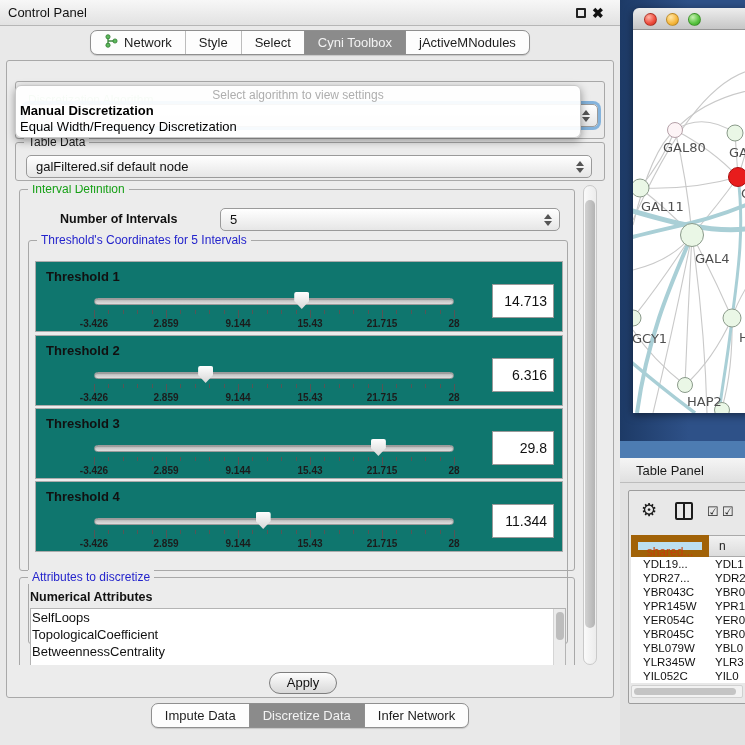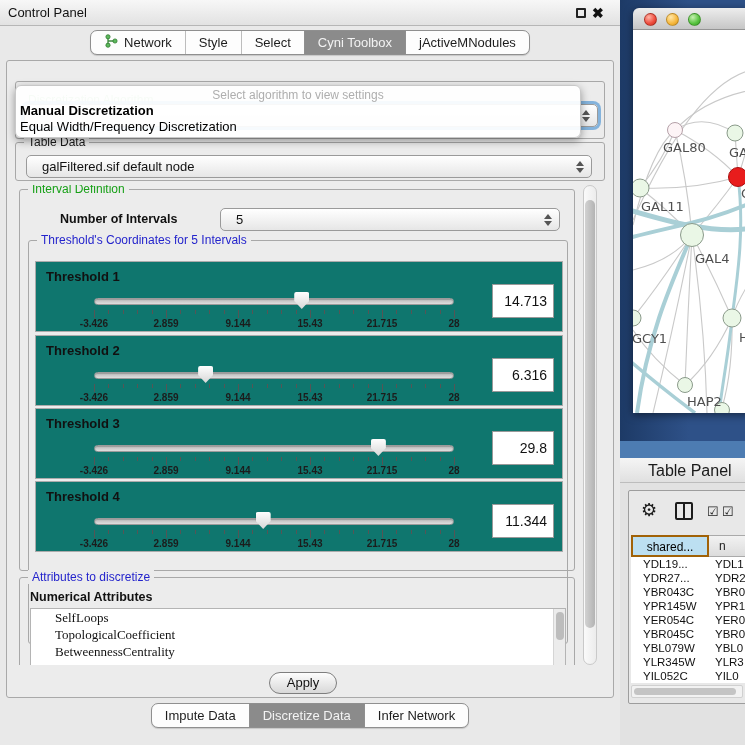--- a/index.html
+++ b/index.html
@@ -33,21 +33,21 @@
   .seg-tab.selected{background:var(--c-selected-tab-bg);color:#f3f3f3;border-left-color:#8f8f8f;}
   .seg-tab.selected + .seg-tab{border-left-color:#8f8f8f;}
   .tab-icon{margin-right:6px;display:inline-block;}
 
   .main-panel{position:absolute;left:6px;top:60px;width:608px;height:638px;border:1px solid #a9a9a9;border-radius:3px;background:#ececec;}
   .grp{position:absolute;border:1px solid #a8a8a8;border-radius:3px;}
   .grp-title{position:absolute;top:-8px;left:8px;background:#ececec;padding:0 4px;font-size:12px;color:#1a1a1a;white-space:nowrap;}
   .grp-title.green{color:var(--c-green-title);}
   .grp-title.blue{color:var(--c-blue-title);}
 
-  .combo{position:absolute;height:23px;border:1px solid #9a9a9a;border-radius:5px;background:linear-gradient(#ffffff,#e6e6e6);font-size:13px;color:#111;line-height:21px;padding-left:15px;}
+  .combo{position:absolute;height:23px;border:1px solid #9a9a9a;border-radius:5px;background:linear-gradient(#ffffff,#e6e6e6);font-size:13px;color:#111;line-height:21px;padding-left:9px;}
   .combo .arrows{position:absolute;right:8px;top:4px;width:8px;height:14px;}
   .combo .arrows::before{content:"";position:absolute;left:1px;top:1px;border-left:4px solid transparent;border-right:4px solid transparent;border-bottom:5px solid #555;}
   .combo .arrows::after{content:"";position:absolute;left:1px;bottom:1px;border-left:4px solid transparent;border-right:4px solid transparent;border-top:5px solid #555;}
   .combo.focused{box-shadow:0 0 0 3px rgba(106,165,216,.8);}
 
   
   #algo-group{left:8px;top:20px;width:590px;height:58px;}
   #algo-group .grp-title{opacity:.5;margin-top:19px;}
   #algo-combo{left:8px;top:22px;width:574px;}
   #algo-popup{position:absolute;left:8px;top:24px;width:566px;height:53px;background:rgba(255,255,255,.93);border:1px solid #c8c8c8;border-radius:6px;box-shadow:0 3px 9px rgba(0,0,0,.38);z-index:40;}
@@ -74,21 +74,21 @@
   .thumb{position:absolute;top:30px;width:15px;height:17px;background:linear-gradient(#fefefe,#d7d7d7);clip-path:path("M2,0 H13 Q15,0 15,2 V9 L7.5,17 L0,9 V2 Q0,0 2,0 Z");filter:drop-shadow(0 1px 1px rgba(0,0,0,.45));}
   .tick-row{position:absolute;left:0;top:48px;width:100%;height:9px;}
   .tick{position:absolute;top:0;width:1px;background:#555;}
   .scale-row{position:absolute;left:0;top:56px;width:100%;height:12px;}
   .scale-lab{position:absolute;transform:translateX(-50%);font-size:10px;font-weight:bold;color:#1c1c1c;white-space:nowrap;}
   .t-value{position:absolute;right:8px;top:22px;width:62px;height:34px;border:1px solid #999;background:#fff;font-size:14px;color:#111;line-height:32px;text-align:right;padding-right:6px;}
 
   #attrs-group{left:4px;top:392px;width:556px;height:108px;}
   #attrs-label{position:absolute;left:10px;top:12px;font-size:12.5px;font-weight:bold;color:#111;}
   #attr-list{position:absolute;left:10px;top:30px;width:536px;height:70px;background:#fff;border:1px solid #b4b4b4;overflow:hidden;}
-  .attr-item{font-size:13px;color:#111;line-height:17px;padding-left:24px;white-space:nowrap;font-family:Liberation Serif, serif;}
+  .attr-item{font-size:13px;color:#111;line-height:17px;padding-left:1px;white-space:nowrap;}
   #attr-list .in-sb{position:absolute;right:0;top:0;width:12px;height:100%;background:#ececec;border-left:1px solid #d5d5d5;}
   #attr-list .in-sb .in-thumb{position:absolute;left:1.5px;top:3px;width:8px;height:28px;background:#bdbdbd;border-radius:4px;}
 
   .v-scrollbar{position:absolute;left:576px;top:124px;width:14px;height:480px;border:1px solid #c9c9c9;border-radius:7px;background:linear-gradient(90deg,#fafafa,#ececec);}
   .v-scrollbar .v-thumb{position:absolute;left:1px;top:14px;width:10px;height:428px;background:linear-gradient(90deg,#d2d2d2,#b3b3b3);border-radius:5px;}
 
   #apply-btn{position:absolute;left:262px;top:611px;width:68px;height:22px;border:1px solid #7e7e7e;border-radius:11px;background:linear-gradient(#fdfdfd,#d8d8d8);font-size:13px;color:#111;text-align:center;line-height:20px;}
 
   
   #desktop{position:absolute;left:620px;top:0;width:125px;height:458px;background:linear-gradient(90deg,#1d3a66,#2e5188 55%);}
@@ -97,30 +97,30 @@
   .light{position:absolute;top:4.5px;width:13px;height:13px;border-radius:50%;}
   .light.red{left:11px;background:radial-gradient(circle at 35% 30%,#ffb3a6,#ee4b3c 60%,#b93426);border:.5px solid rgba(120,20,10,.5);}
   .light.yellow{left:33px;background:radial-gradient(circle at 35% 30%,#ffe6a8,#f6b73c 60%,#cf9322);border:.5px solid rgba(140,95,10,.5);}
   .light.green{left:55px;background:radial-gradient(circle at 35% 30%,#c6f0b0,#57c33f 60%,#3c9a2a);border:.5px solid rgba(30,100,15,.5);}
   #net-canvas{position:absolute;left:0;top:22px;width:118px;height:383px;background:#fff;overflow:hidden;}
   #steel-band{position:absolute;left:0;top:441px;width:125px;height:17px;background:#4d7cb2;}
 
   
   #table-panel{position:absolute;left:620px;top:458px;width:125px;height:287px;background:#e2e2e2;}
   .tp-strip{position:absolute;left:0;top:0;width:125px;height:25px;background:linear-gradient(#f5f5f5,#e0e0e0);border-bottom:1px solid #bdbdbd;}
-  .tp-title{position:absolute;left:28px;line-height:25px;font-size:16px;color:#1a1a1a;}
+  .tp-title{position:absolute;left:16px;line-height:25px;font-size:13px;color:#1a1a1a;}
   .tp-box{position:absolute;left:8px;top:32px;width:125px;height:214px;background:#e8e8e8;border:1px solid #9d9d9d;border-radius:2px;overflow:hidden;}
   .tp-toolbar{position:absolute;left:0;top:0;width:100%;height:40px;}
   .gear{position:absolute;left:12px;top:8px;font-size:18px;color:#1c1c1c;line-height:22px;}
   .split-icon{position:absolute;left:46px;top:11px;width:18px;height:18px;border:2px solid #1c1c1c;border-radius:2px;}
   .split-icon::after{content:"";position:absolute;left:50%;top:0;width:2px;height:100%;background:#1c1c1c;transform:translateX(-50%);}
   .cb{position:absolute;top:13px;font-size:13px;color:#1c1c1c;}
   .cb.one{left:78px;} .cb.two{left:93px;}
   .tp-header{position:absolute;left:2px;top:44px;height:22px;display:flex;}
-  .tp-h1{width:78px;background:var(--c-header-selected);border:2px solid #a16207;font-size:12px;color:#000000;text-align:center;line-height:20px;}
+  .tp-h1{width:78px;background:var(--c-header-selected);border:7px solid #a16207;font-size:12px;color:#c2410c;text-align:center;line-height:20px;}
   .tp-h2{width:70px;background:linear-gradient(#f2f2f2,#dcdcdc);border:1px solid #aaa;border-left:none;font-size:12px;color:#222;line-height:20px;padding-left:10px;}
   #tp-rows{position:absolute;left:2px;top:66px;width:150px;height:126px;overflow:hidden;background:#fff;}
   .tp-row{display:flex;height:14px;background:#fff;}
   .tp-c1{width:78px;font-size:11.5px;color:#111;line-height:14px;padding-left:12px;white-space:nowrap;}
   .tp-c2{width:72px;font-size:11.5px;color:#111;line-height:14px;padding-left:6px;white-space:nowrap;}
   .h-scrollbar{position:absolute;left:2px;top:194px;width:112px;height:13px;background:#f2f2f2;border:1px solid #d0d0d0;border-radius:2px;}
   .h-thumb{position:absolute;left:2px;top:2px;width:102px;height:7px;background:#c4c4c4;border-radius:4px;}
 
   svg text{font-family:"DejaVu Sans","Liberation Sans",sans-serif;}
 </style>

